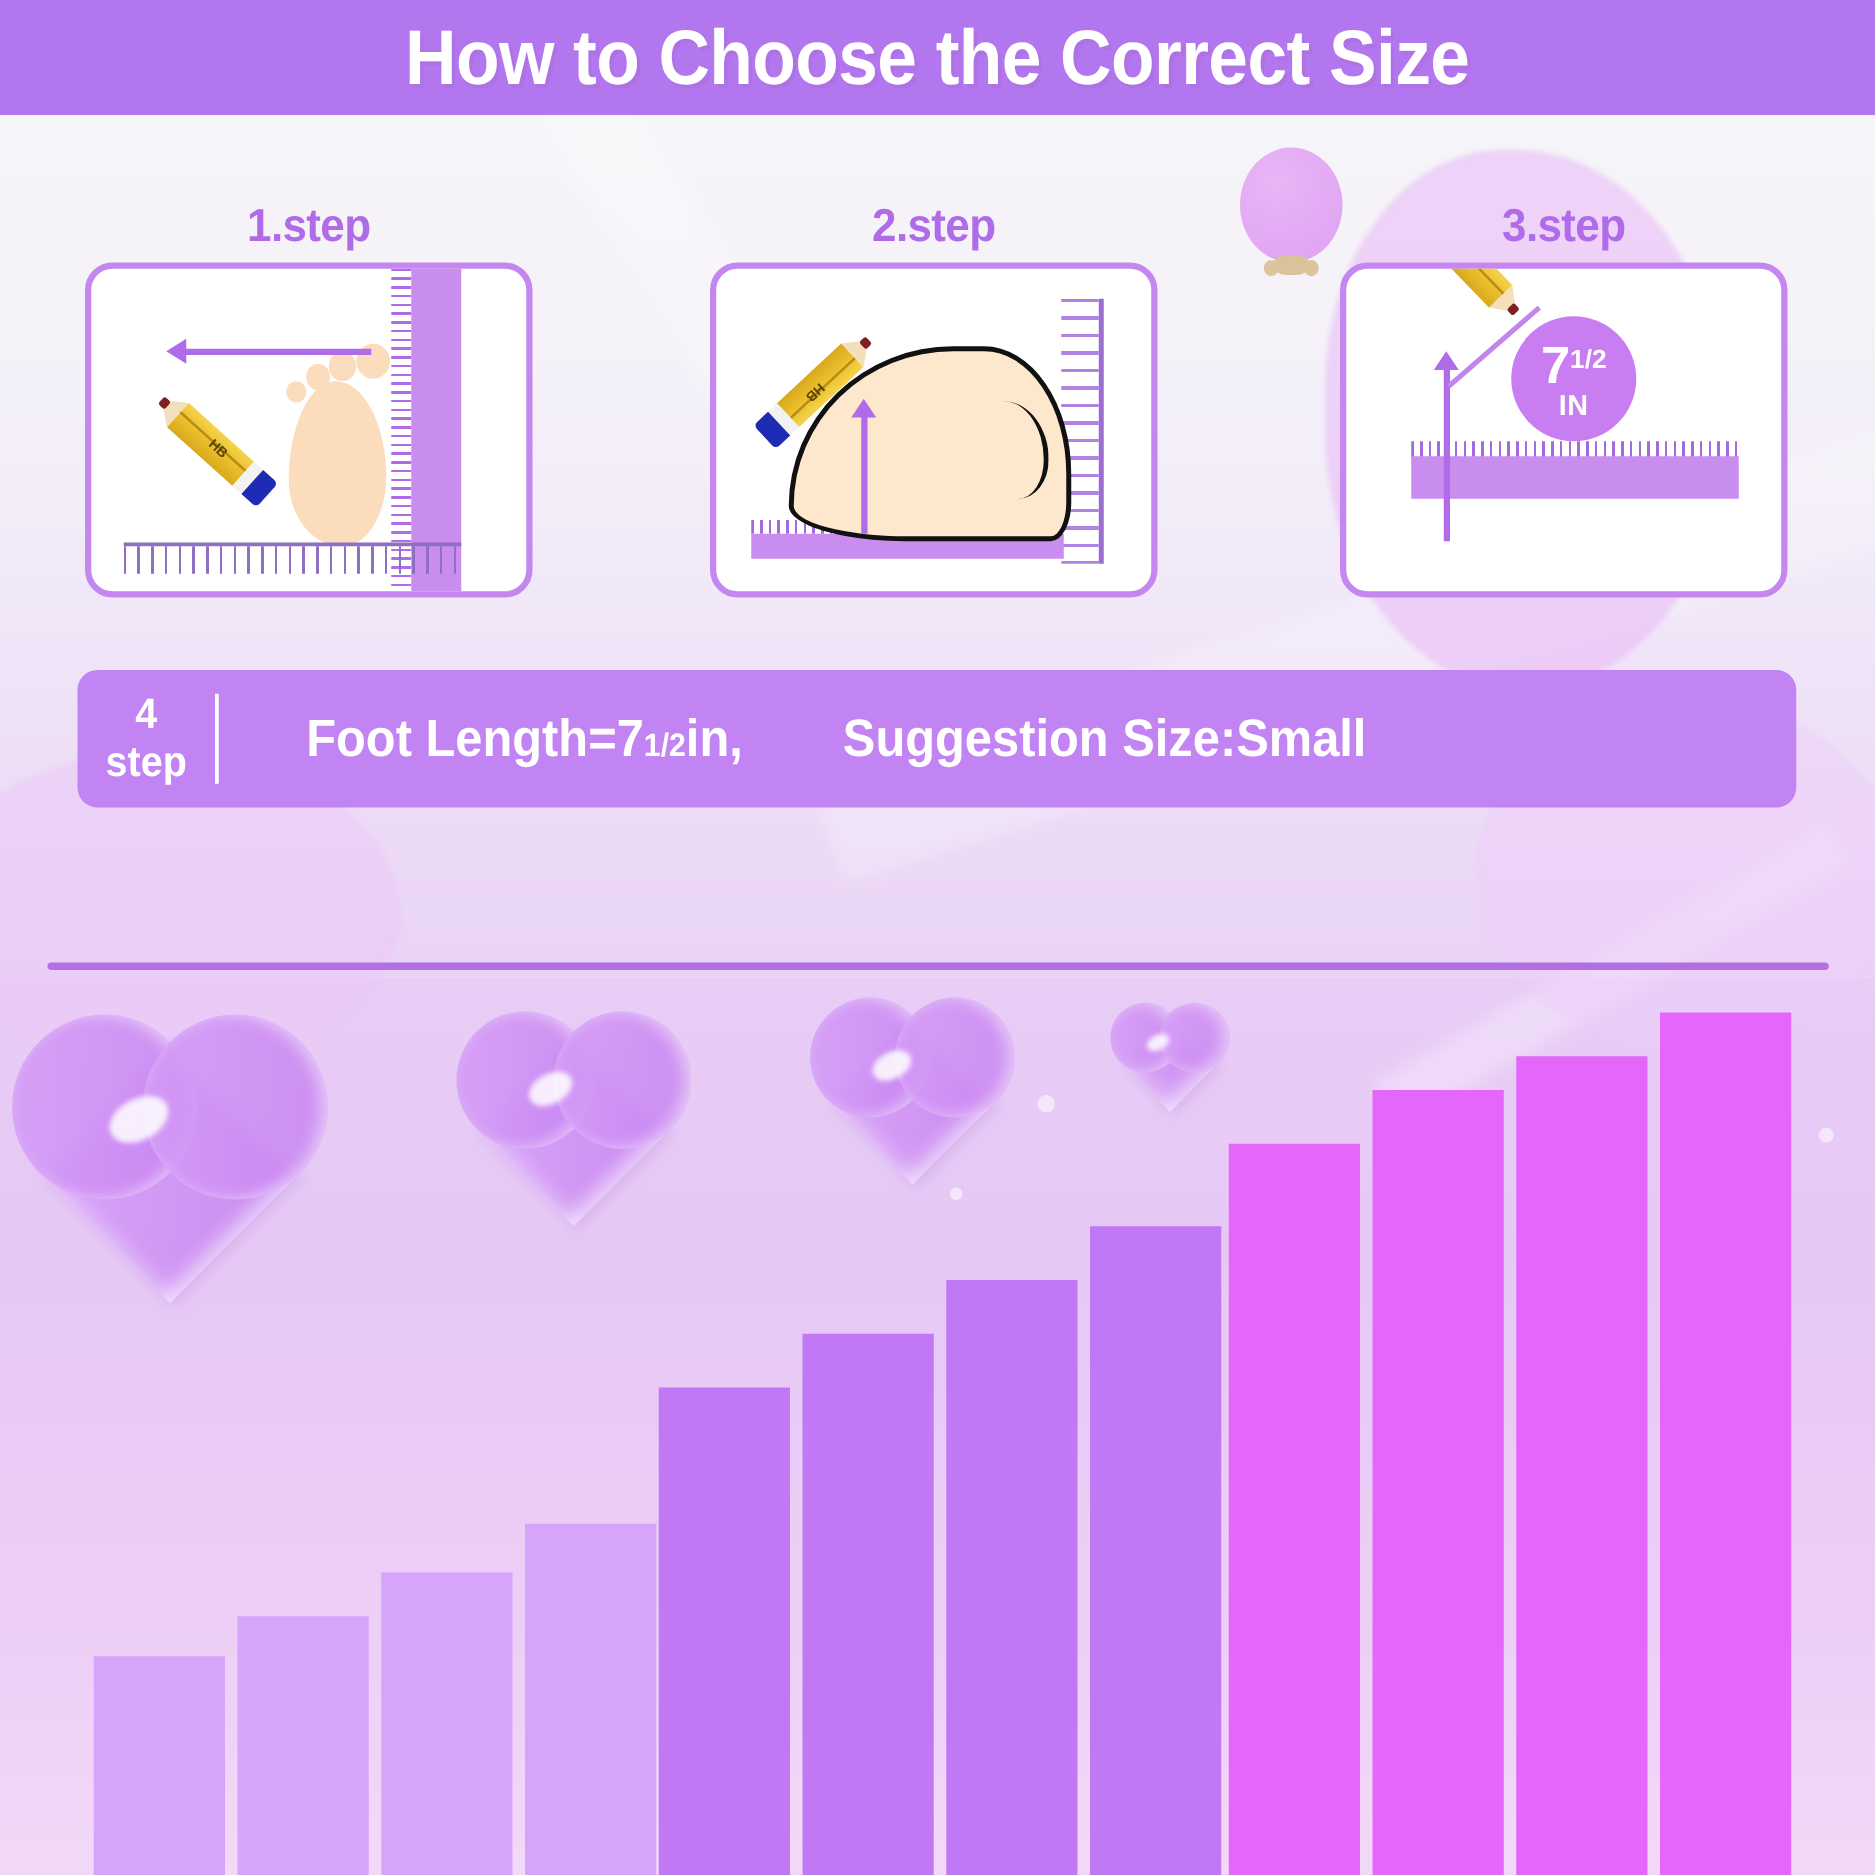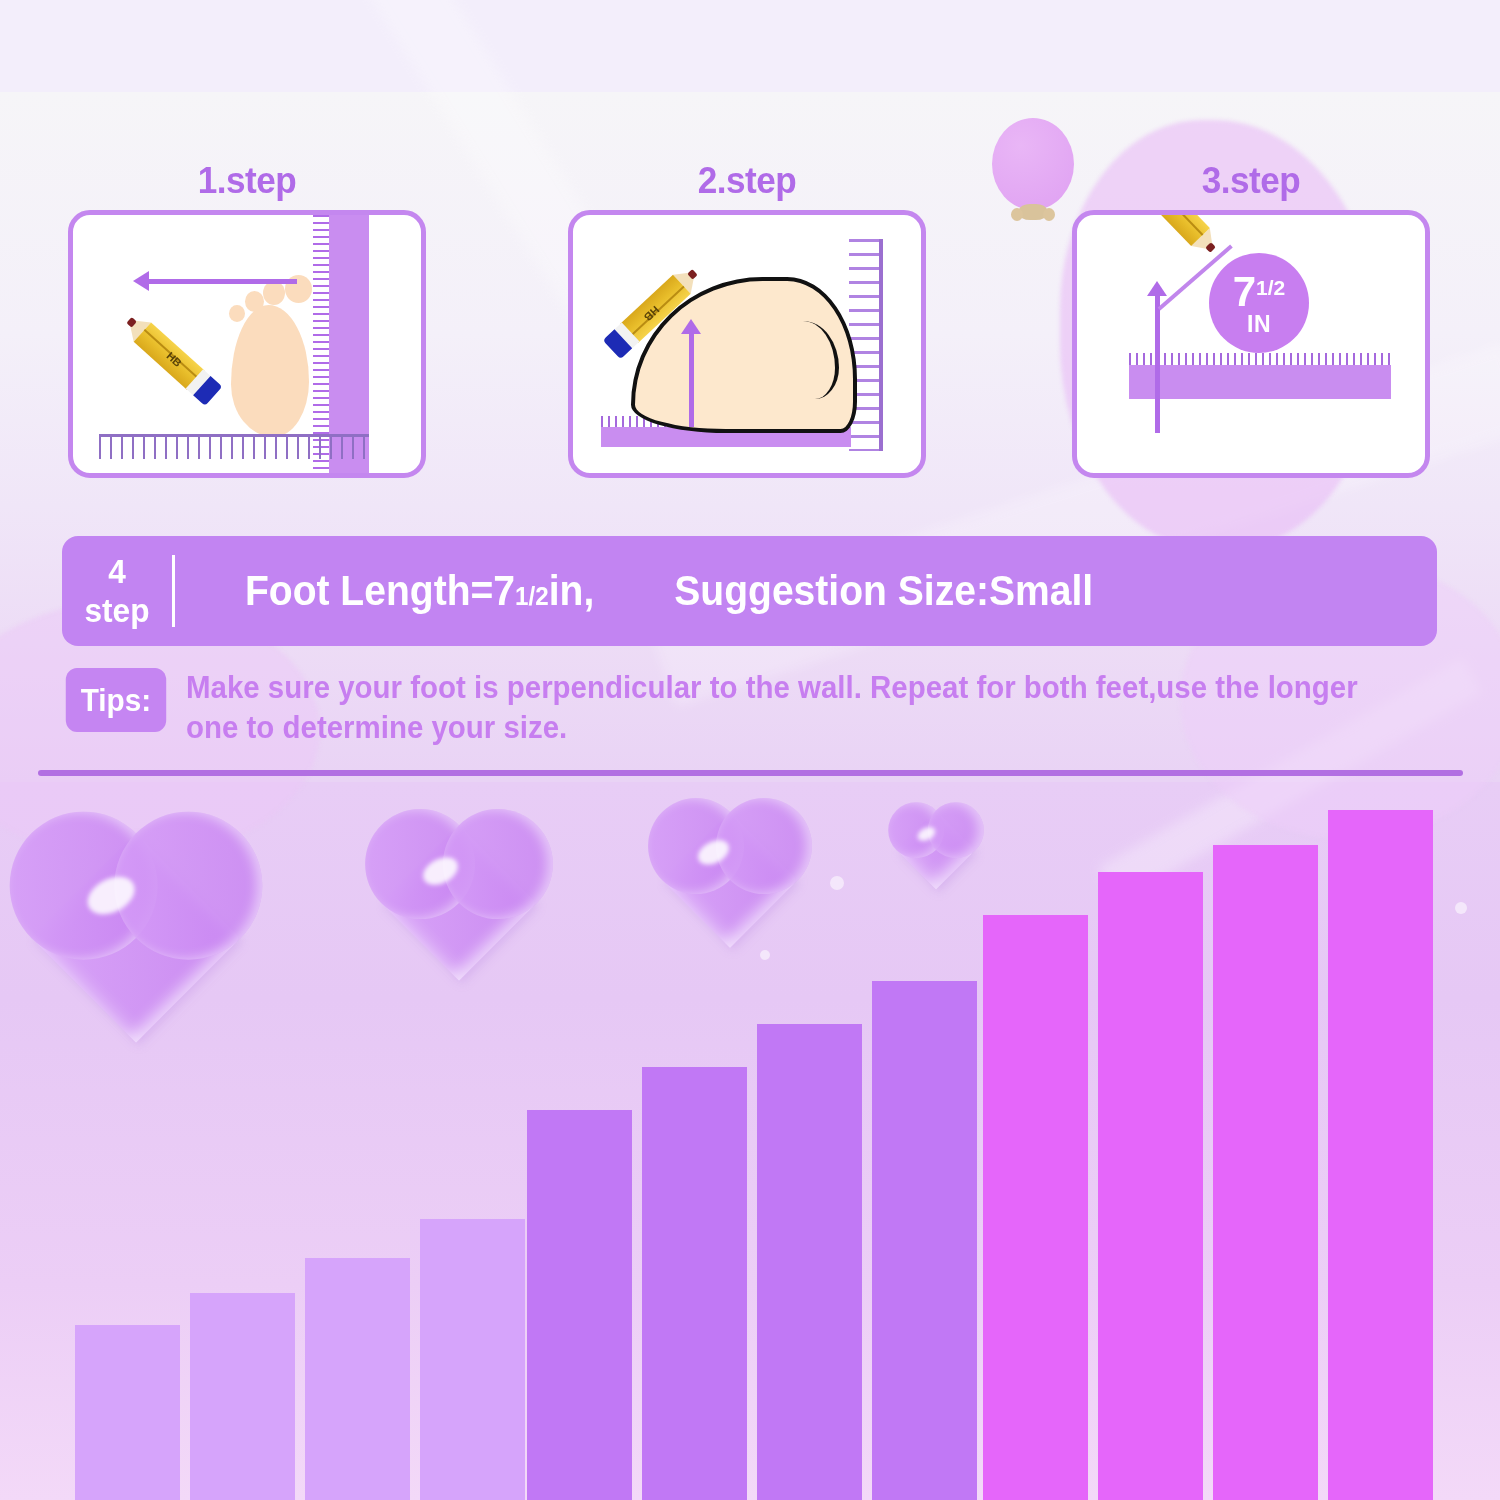--- a/index.html
+++ b/index.html
@@ -230,20 +230,23 @@
 
   <div class="bg-top"></div>
   <div class="bg-bottom"></div>
   <div class="swoosh swoosh-a"></div>
   <div class="swoosh swoosh-b"></div>
   <div class="swoosh swoosh-c"></div>
   <div class="blob blob-a"></div>
   <div class="blob blob-b"></div>
   <div class="blob blob-c"></div>
 
+  <div class="header">
+    <div class="header-title">How to Choose the Correct Size</div>
+  </div>
 
   <div class="balloon">
     <div class="ball"></div>
     <div class="knot"></div>
   </div>
 
   <div class="steps">
 
     <div class="step s1">
       <div class="step-label">1.step</div>
@@ -330,24 +333,20 @@
     <div class="step4-div"></div>
     <div class="step4-text">
       <span>Foot  Length=7</span>
       <span class="frac-sm">1/2</span>
       <span>in,</span>
       <span class="gap"></span>
       <span>Suggestion  Size:Small</span>
     </div>
   </div>
 
-  <div class="tips">
-    <div class="tips-badge">Tips:</div>
-    <div class="tips-text">Make sure your foot is perpendicular to the wall. Repeat for both feet,use the longer one to determine your size.</div>
-  </div>
 
   <div class="divider"></div>
 
   <div class="heart h1">
       <div class="hs"></div>
       <div class="gloss"></div>
     </div>
   <div class="heart h2">
       <div class="hs"></div>
       <div class="gloss"></div>

